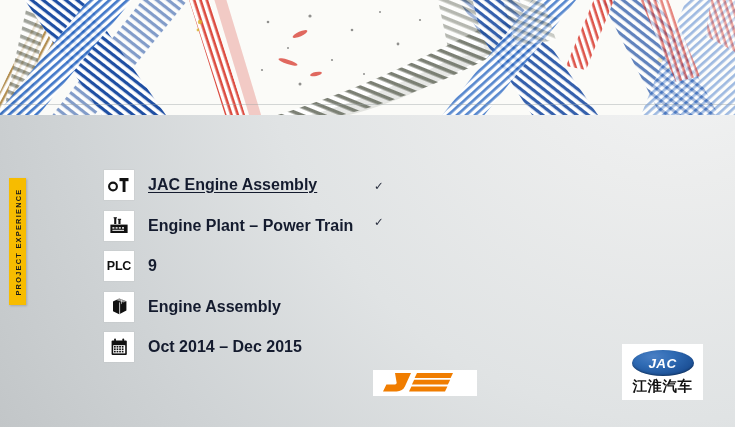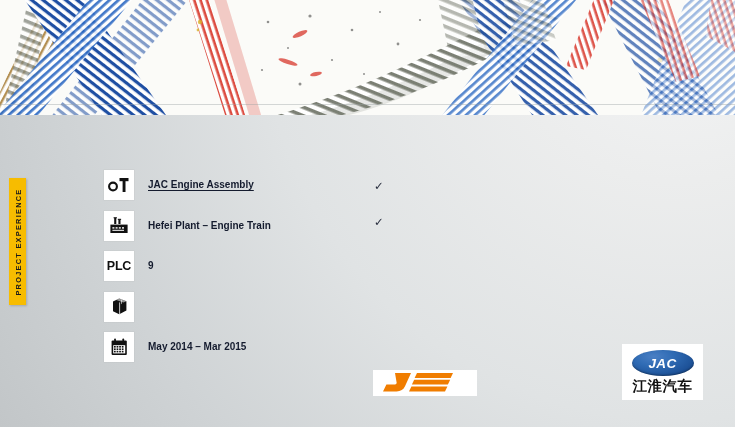--- a/index.html
+++ b/index.html
@@ -96,21 +96,21 @@
     color: #111111;
     letter-spacing: -0.2px;
     font-family: "Liberation Sans", sans-serif;
   }
   .row-label {
     position: absolute;
     left: 44px;
     top: 0;
     height: 30px;
     line-height: 30px;
-    font-size: 10px;
+    font-size: 16px;
     font-weight: bold;
     color: #141b2e;
     white-space: nowrap;
     font-family: "Liberation Sans", sans-serif;
   }
   .row-label.link {
     text-decoration: underline;
     text-underline-offset: 2px;
   }
   .row-label.plain {
@@ -317,40 +317,41 @@
           <rect x="1.4" y="7.6" width="17.2" height="8.4" fill="#111"></rect>
           <g fill="#ffffff">
             <rect x="3.4" y="10.2" width="2" height="1.4"></rect>
             <rect x="6.6" y="10.2" width="2" height="1.4"></rect>
             <rect x="9.8" y="10.2" width="2" height="1.4"></rect>
             <rect x="13" y="10.2" width="2" height="1.4"></rect>
             <rect x="3.4" y="12.8" width="11.6" height="1"></rect>
           </g>
         </svg>
       </div>
-      <div class="row-label plain">Hefei Plant – Engine Train</div>
+      <div class="row-label plain">Engine Plant – Power Train</div>
     </div>
 
     <div class="info-row">
       <div class="icon-box">
         <span class="icon-text">PLC</span>
       </div>
       <div class="row-label plain">9</div>
     </div>
 
 
     <div class="info-row">
       <div class="icon-box">
         <svg width="19" height="19" viewBox="0 0 19 19">
           <path d="M3 4.6 L9.2 1.6 L16.4 4.2 L16.4 13.6 L9.2 17.2 L3 14.2 Z" fill="#111"></path>
           <path d="M9.2 1.6 L16.4 4.2 L13.4 5.6 L6.2 3 Z" fill="#ffffff" opacity="0.55"></path>
           <path d="M11.4 2.5 L12.0 2.75 L12.0 7.2 L11.4 6.6 Z" fill="#ffffff"></path>
           <path d="M9.2 5.6 L9.2 17.2 L10.1 16.8 L10.1 5.3 Z" fill="#ffffff" opacity="0.85"></path>
         </svg>
       </div>
+      <div class="row-label plain">Engine Assembly</div>
     </div>
 
     <div class="info-row">
       <div class="icon-box">
         <svg width="19" height="19" viewBox="0 0 19 19">
           <rect x="4.2" y="0.6" width="1.7" height="3.4" rx="0.7" fill="#111"></rect>
           <rect x="12.4" y="0.6" width="1.7" height="3.4" rx="0.7" fill="#111"></rect>
           <rect x="1.6" y="2.6" width="15.2" height="14.4" rx="1" fill="#111"></rect>
           <rect x="3.2" y="7.2" width="12" height="8.2" fill="#ffffff"></rect>
           <g fill="#111">
@@ -362,21 +363,21 @@
               <rect x="6.6" y="10.4" width="1.7" height="1.6"></rect>
             <rect x="9.2" y="10.4" width="1.7" height="1.6"></rect>
               <rect x="11.8" y="10.4" width="1.7" height="1.6"></rect>
             <rect x="4" y="12.8" width="1.7" height="1.6"></rect>
               <rect x="6.6" y="12.8" width="1.7" height="1.6"></rect>
             <rect x="9.2" y="12.8" width="1.7" height="1.6"></rect>
               <rect x="11.8" y="12.8" width="1.7" height="1.6"></rect>
           </g>
         </svg>
       </div>
-      <div class="row-label plain">May 2014 – Mar 2015</div>
+      <div class="row-label plain">Oct 2014 – Dec 2015</div>
     </div>
 
   </div>
 
   <div class="bullets">
     <div class="bullet">
       <span class="check">✓</span>
     </div>
     <div class="bullet">
       <span class="check">✓</span>

